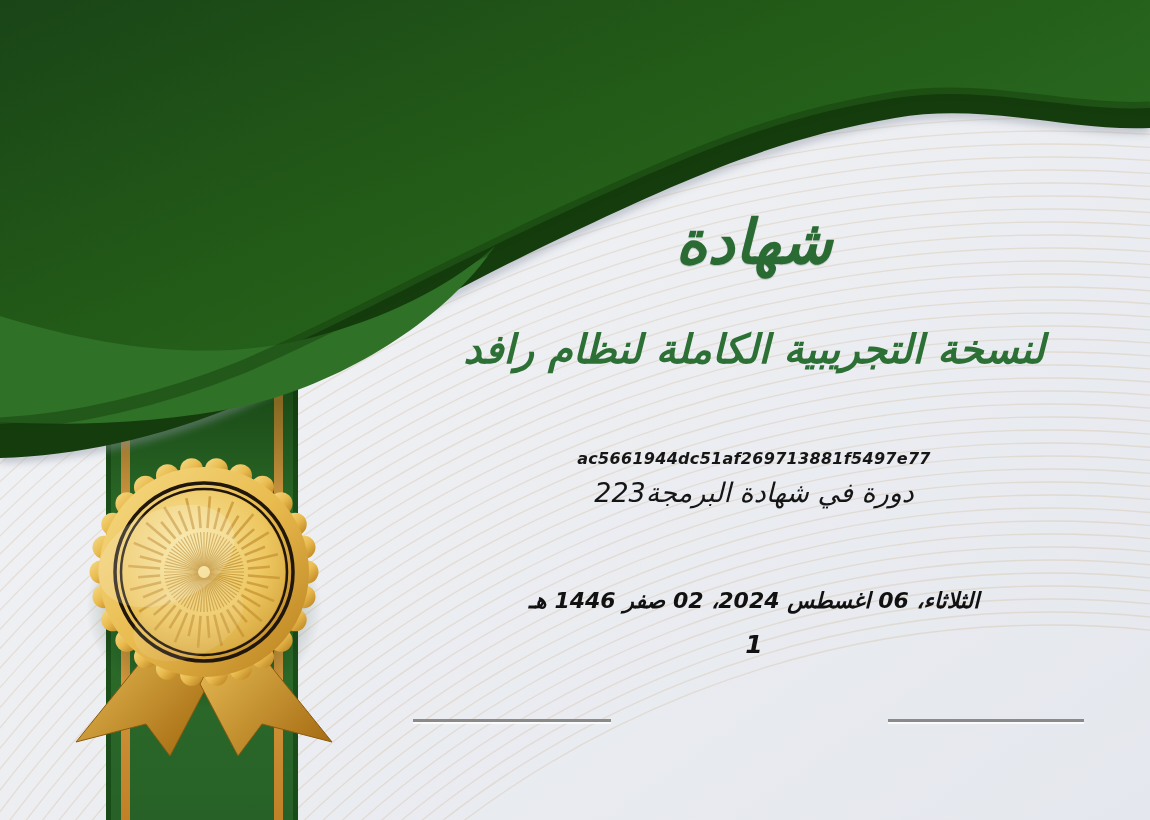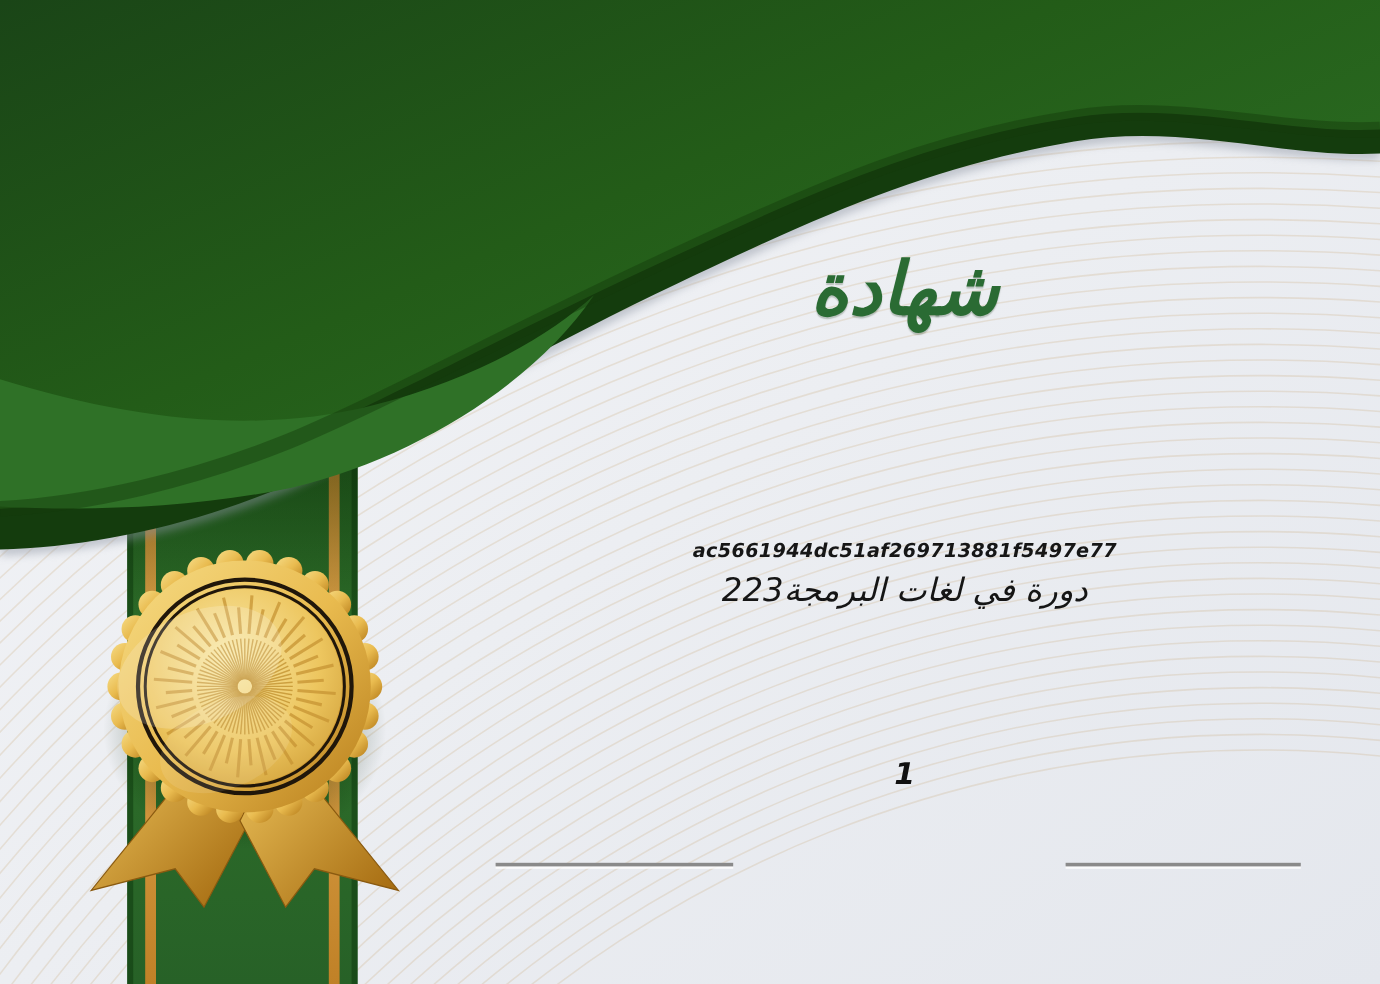--- a/index.html
+++ b/index.html
@@ -329,20 +329,22 @@
           <line x1="42.78427649749777" y1="-10.271596009659829" x2="73.90011395022343" y2="-17.741847653048794" stroke="#c79433" stroke-width="2.6" opacity="0.75"></line>
           <line x1="43.86436268425763" y1="-3.452200212025169" x2="65.79654402638644" y2="-5.178300318037754" stroke="#c79433" stroke-width="2.6" opacity="0.75"></line>
         </g>
       <ellipse cx="-28" cy="-30" rx="72" ry="46" fill="#ffffff" opacity=".18" transform="rotate(-24)"></ellipse>
       <ellipse cx="-34" cy="38" rx="58" ry="36" fill="#ffffff" opacity=".10" transform="rotate(-24)"></ellipse>
     </g>
   </svg>
 
   <div class="text-col">
     <div class="t cert-title">شهادة</div>
+    <div class="t cert-subtitle">لنسخة التجريبية الكاملة لنظام رافد</div>
     <div class="t cert-code">ac5661944dc51af269713881f5497e77</div>
-    <div class="t cert-course">دورة في لغات البرمجة223</div>
+    <div class="t cert-course">دورة في شهادة البرمجة223</div>
+    <div class="t cert-date">الثلاثاء، 06 اغسطس 2024، 02 صفر 1446 هـ</div>
     <div class="t cert-number">1</div>
   </div>
 
   <div class="sig-line sig-left"></div>
   <div class="sig-line sig-right"></div>
 </div>
 
 </body></html>

